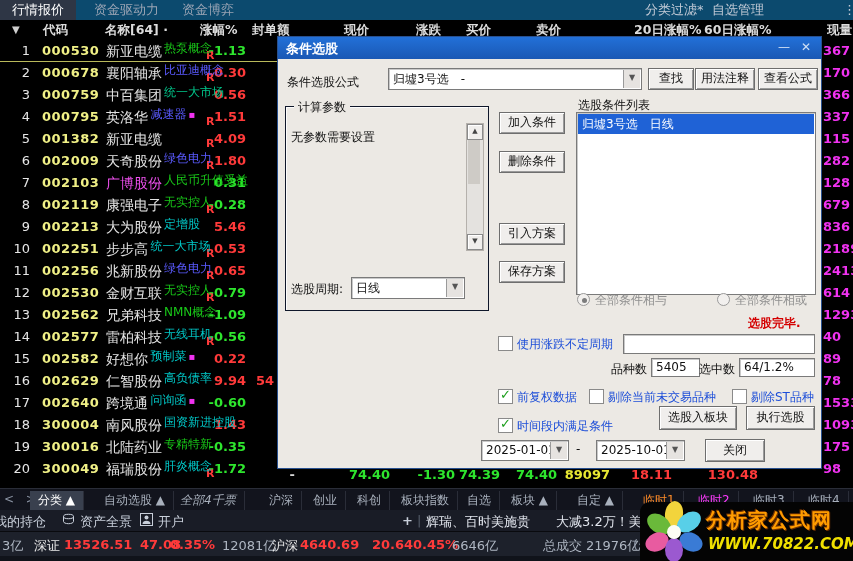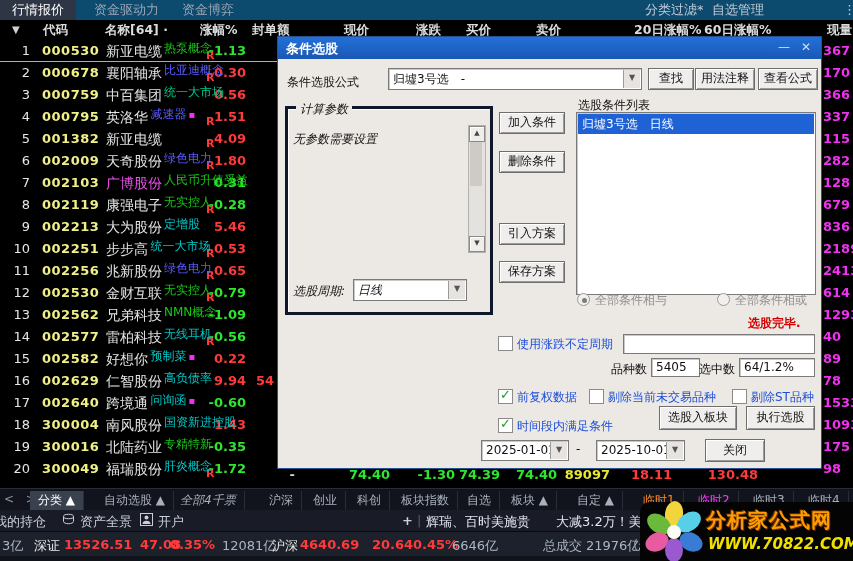--- a/index.html
+++ b/index.html
@@ -38,21 +38,21 @@
   .winbtn{position:absolute;top:3px;width:18px;height:16px;color:#cfe0f5;text-align:center;line-height:15px;font-size:12px;}
   .btn{position:absolute;background:#f0eeec;border:1px solid #6e6e6e;
     box-shadow:inset 1px 1px 0 #ffffff, inset -1px -1px 0 #9a9a9a;
     text-align:center;color:#111;font-size:12px;}
   .lbl{position:absolute;white-space:nowrap;color:#111;}
   .field{position:absolute;background:#fff;border:1px solid #7a7a7a;
     box-shadow:inset 1px 1px 0 #c9c9c9;color:#111;white-space:nowrap;overflow:hidden;}
   .field .v{position:absolute;left:4px;top:2px;}
   .drop{position:absolute;right:1px;top:1px;bottom:1px;width:16px;background:#e6e3e0;
     border-left:1px solid #9a9a9a;text-align:center;color:#555;font-size:8px;line-height:16px;}
-  .group{position:absolute;border:3px solid #0f172a;box-shadow:inset 1px 1px 0 #fdfdfd;font-style:italic;}
+  .group{position:absolute;border:1px solid #0f172a;box-shadow:inset 1px 1px 0 #fdfdfd;}
   .glabel{position:absolute;top:-8px;left:8px;background:#ece9e4;padding:0 4px;font-size:12px;color:#111;}
   .vscroll{position:absolute;width:16px;background:#e4e2df;border:1px solid #b5b1ac;}
   .sarr{position:absolute;left:0;width:14px;height:14px;background:#f0eeec;border:1px solid #8a8a8a;
     box-shadow:inset 1px 1px 0 #fff;text-align:center;font-size:7px;line-height:13px;color:#444;}
   .sthumb{position:absolute;left:1px;width:12px;background:#cecbc6;border:1px solid #979違;}
   .listbox{position:absolute;background:#fff;border:1px solid #7a7a7a;box-shadow:inset 1px 1px 0 #c9c9c9;}
   .selitem{position:absolute;left:1px;right:1px;top:1px;height:18px;background:#1f62d6;color:#fff;
     padding:2px 0 0 4px;font-size:12px;}
   .cb{position:absolute;height:14px;white-space:nowrap;}
   .cbbox{position:absolute;left:0;top:0;width:13px;height:13px;background:#fff;border:1px solid #8a8a8a;}

